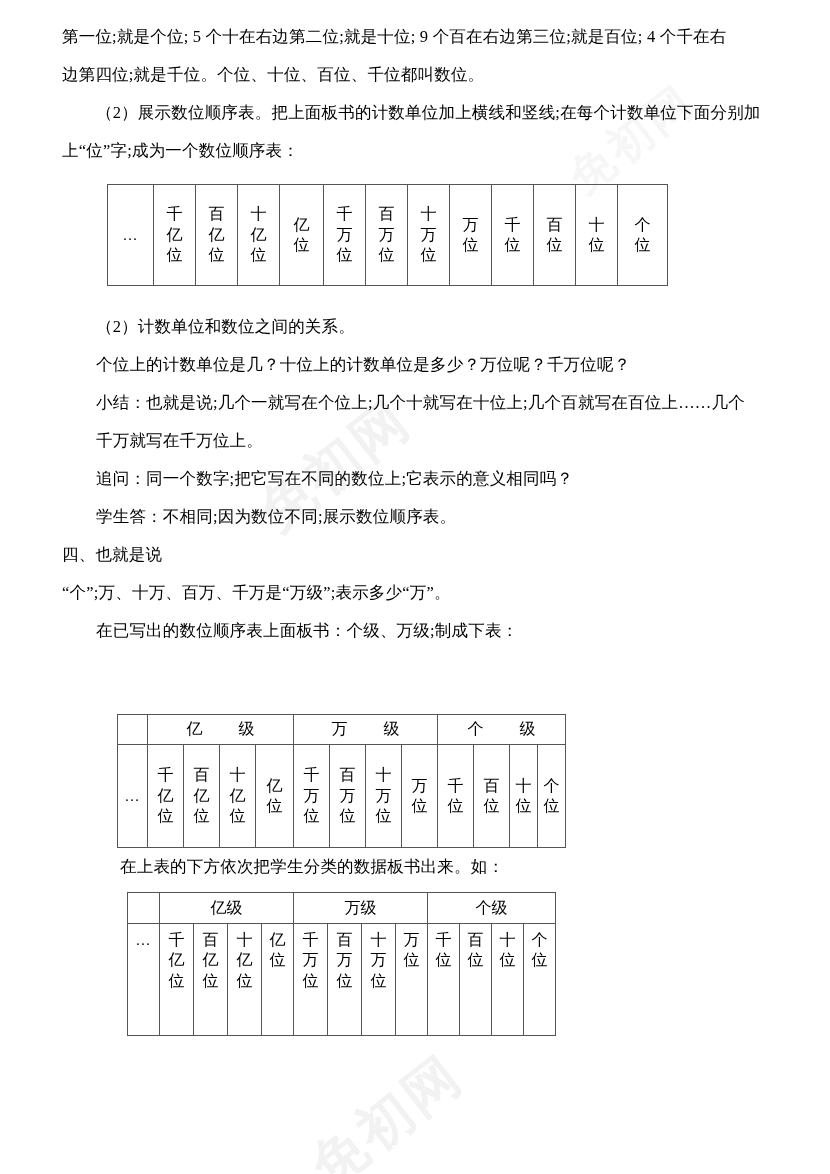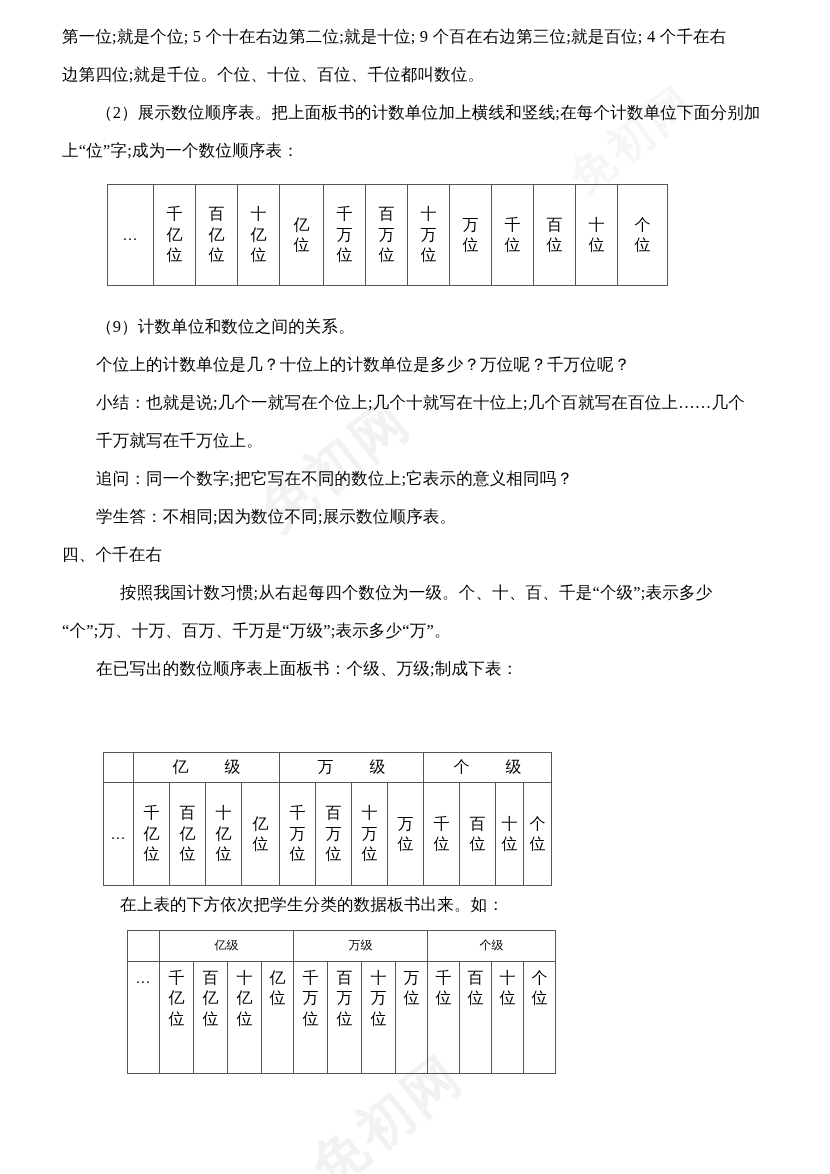--- a/index.html
+++ b/index.html
@@ -77,28 +77,28 @@
   }
   .vtxt { display: block; }
   .vtxt span { display: block; }
   .dots { letter-spacing: 1px; font-size: 15px; }
 
   
   #table1 { margin-left: 45px; margin-top: 4px; }
   #table1 td { height: 100px; }
 
   
-  #table2 { margin-left: 41px; }
+  #table2 { margin-left: 55px; }
   #table2 td.hdr { height: 29px; font-size: 16px; }
   #table2 td.cell { height: 102px; }
   .sp { letter-spacing: 10px; padding-left: 10px; }
 
   
   #table3 { margin-left: 65px; margin-top: 6px; }
-  #table3 td.hdr { height: 30px; font-size: 12px; }
+  #table3 td.hdr { height: 30px; font-size: 16px; }
   #table3 td.cell { height: 105px; vertical-align: top; padding-top: 6px; }
   #table3 td.dotcell { vertical-align: top; padding-top: 6px; }
 </style>
 </head>
 <body>
 
 <div id="page">
 
   <div class="wm wm-3">免初网</div>
   <div class="wm wm-1">免初网</div>
@@ -211,28 +211,27 @@
                   <span>个</span>
                   <span>位</span>
                 </span>
               </td>
             </tr>
           </tbody>
       </table>
     </div>
     <div class="gap-md"></div>
 
-    <p class="line ind3">（9）计数单位和数位之间的关系。</p>
+    <p class="line ind3">（2）计数单位和数位之间的关系。</p>
     <p class="line ind3">个位上的计数单位是几？十位上的计数单位是多少？万位呢？千万位呢？</p>
     <p class="line ind3">小结：也就是说;几个一就写在个位上;几个十就写在十位上;几个百就写在百位上……几个</p>
     <p class="line ind3">千万就写在千万位上。</p>
     <p class="line ind3">追问：同一个数字;把它写在不同的数位上;它表示的意义相同吗？</p>
     <p class="line ind3">学生答：不相同;因为数位不同;展示数位顺序表。</p>
-    <p class="line ind1">四、个千在右</p>
-    <p class="line ind4">按照我国计数习惯;从右起每四个数位为一级。个、十、百、千是“个级”;表示多少</p>
+    <p class="line ind1">四、也就是说</p>
     <p class="line ind1">“个”;万、十万、百万、千万是“万级”;表示多少“万”。</p>
     <p class="line ind3">在已写出的数位顺序表上面板书：个级、万级;制成下表：</p>
 
     <div class="gap-lg"></div>
 
     <div class="tbl-wrap">
       <table class="dt" id="table2">
         <colgroup id="t2-cols">
             <col style="width: 30px;">
             <col style="width: 36px;">

